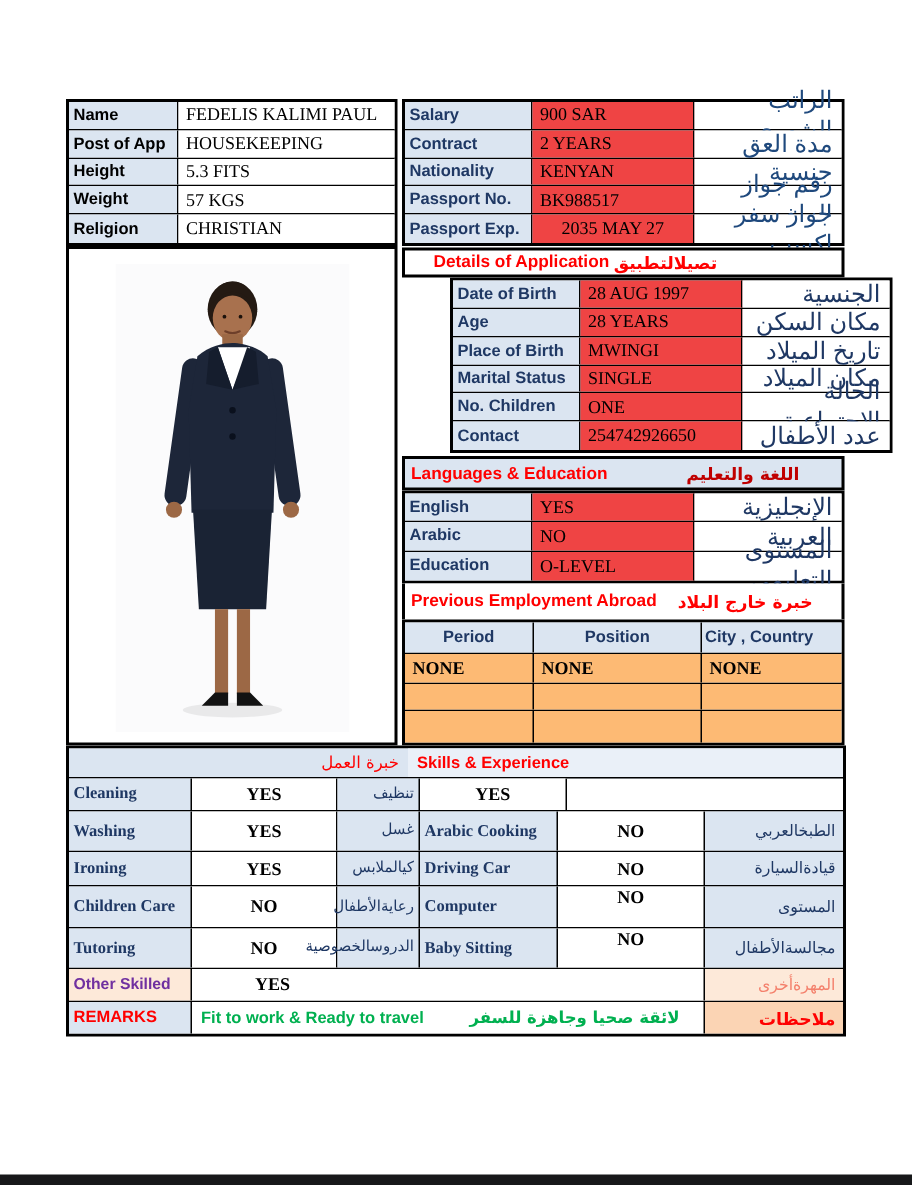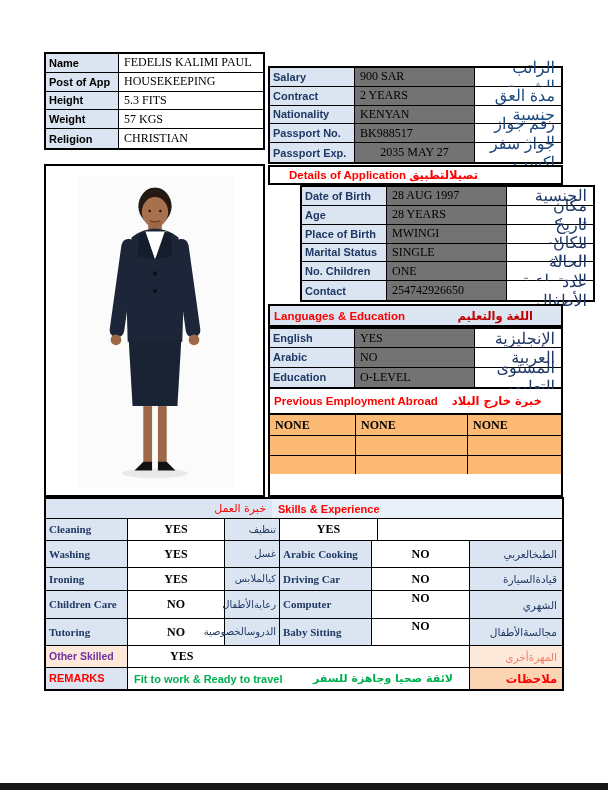--- a/index.html
+++ b/index.html
@@ -19,22 +19,22 @@
 
   
   .tlabel{width:73px;background:#dbe5f1;color:#000;font-weight:bold;font-size:11px;
           padding:1px 3px;border-right:1px solid #000;display:flex;align-items:center;}
   .tvalue{flex:1;font-family:"Liberation Serif",serif;font-size:12px;padding:1px 5px;
           display:flex;align-items:center;background:#fff;}
 
   
   .flabel{width:85px;background:#dbe5f1;color:#1f3864;font-weight:bold;font-size:11px;
           padding:1px 3px;border-right:1px solid #000;display:flex;align-items:center;}
-  .fvalue{width:120px;font-family:"Liberation Serif",serif;font-size:12px;padding:1px 5px;
-          border-right:1px solid #000;display:flex;align-items:center;background:#737373;}
+  .fvalue{width:108px;font-family:"Liberation Serif",serif;font-size:12px;padding:1px 5px;
+          border-right:1px solid #000;display:flex;align-items:center;background:#ef4444;}
   .fvalue.center{justify-content:center;}
   .farab{flex:1;direction:rtl;color:#1f497d;font-family:Liberation Sans, sans-serif;
          font-size:16px;padding:1px 6px;display:flex;align-items:center;background:#fff;}
 
   
   .titlebar{display:flex;align-items:center;font-weight:bold;font-size:11.5px;}
   .red{color:#ff0000;}
   .darkred{color:#c00000;}
   .ar{direction:rtl;font-family:"DejaVu Sans",sans-serif;}
 
@@ -65,21 +65,21 @@
         font-family:"DejaVu Sans",sans-serif;font-size:10.5px;padding:1px 5px;
         display:flex;align-items:center;}
 
   .bottom-bar{position:absolute;left:0;right:0;top:783px;height:7px;background:#17181a;}
 </style>
 </head>
 <body>
 
 <div class="sheet">
 
-  <div class="abs blk grid5" style="left:44px;top:52px;width:221px;height:98px;">
+  <div class="abs blk grid5" style="left:44px;top:66px;width:221px;height:98px;">
     <div class="frow">
       <div class="tlabel">Name</div>
       <div class="tvalue">FEDELIS KALIMI PAUL</div>
     </div>
     <div class="frow">
       <div class="tlabel">Post of App</div>
       <div class="tvalue">HOUSEKEEPING</div>
     </div>
     <div class="frow">
       <div class="tlabel">Height</div>
@@ -222,20 +222,25 @@
       <div class="farab" style="color:#1f3864">المستوى التعليمي</div>
     </div>
   </div>
 
   <div class="abs titlebar" style="left:268px;top:389px;width:295px;height:24px;padding:0 4px;gap:14px;border-left:2px solid #000;border-right:2px solid #000;background:#fff;">
     <span class="red">Previous Employment Abroad</span>
     <span class="red ar">خبرة خارج البلاد</span>
   </div>
 
   <div class="abs blk" style="left:268px;top:413px;width:295px;height:84px;display:grid;grid-template-rows:21px 20px 18px 1fr;">
+    <div class="frow">
+      <div class="ecell ehead" style="width:86px">Period</div>
+      <div class="ecell ehead" style="width:112px">Position</div>
+      <div class="ecell ehead left" style="flex:1">City ,  Country</div>
+    </div>
     <div class="frow">
       <div class="ecell enone" style="width:86px">NONE</div>
       <div class="ecell enone" style="width:112px">NONE</div>
       <div class="ecell enone" style="flex:1">NONE</div>
     </div>
     <div class="frow">
       <div class="ecell enone" style="width:86px"></div>
       <div class="ecell enone" style="width:112px"></div>
       <div class="ecell enone" style="flex:1"></div>
     </div>
@@ -281,21 +286,21 @@
       <div class="skv2">NO</div>
       <div class="ska2">قيادةالسيارة</div>
     </div>
 
     <div class="sk-row" style="height:28px">
       <div class="skl">Children Care</div>
       <div class="skv">NO</div>
       <div class="ska1">رعايةالأطفال</div>
       <div class="skl2">Computer</div>
       <div class="skv2" style="align-items:flex-start">NO</div>
-      <div class="ska2">الشهري</div>
+      <div class="ska2">المستوى</div>
     </div>
 
     <div class="sk-row" style="height:27px">
       <div class="skl">Tutoring</div>
       <div class="skv">NO</div>
       <div class="ska1">الدروسالخصوصية</div>
       <div class="skl2">Baby Sitting</div>
       <div class="skv2" style="align-items:flex-start">NO</div>
       <div class="ska2">مجالسةالأطفال</div>
     </div>

